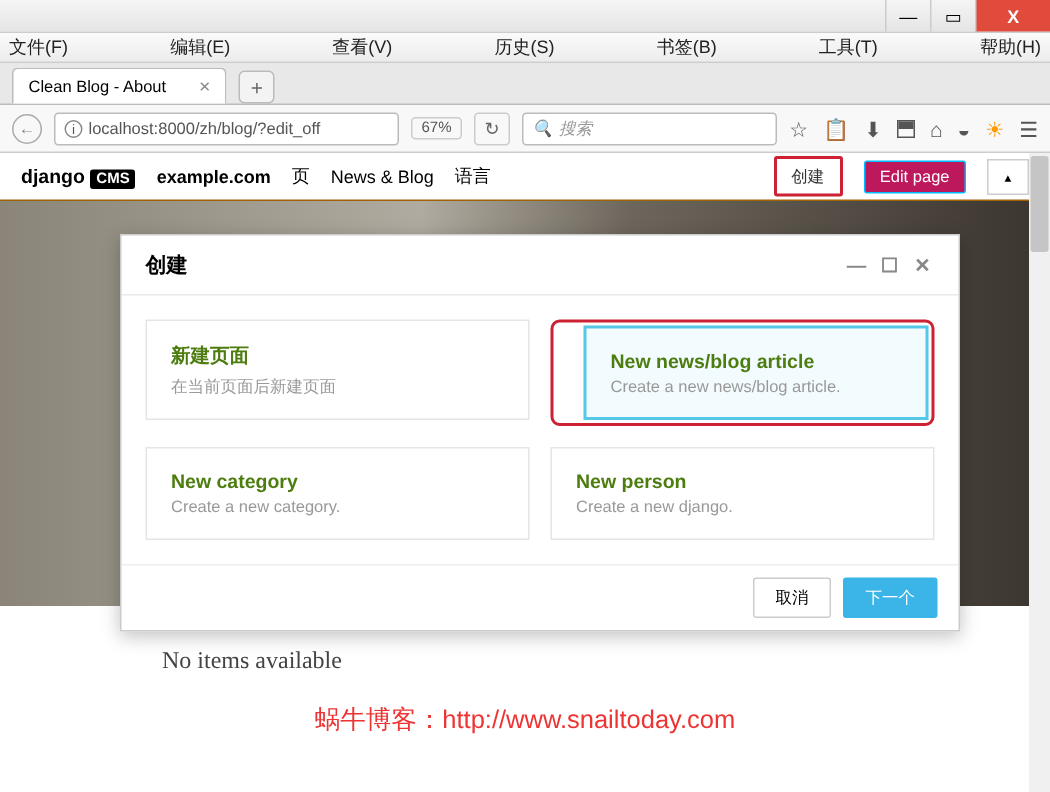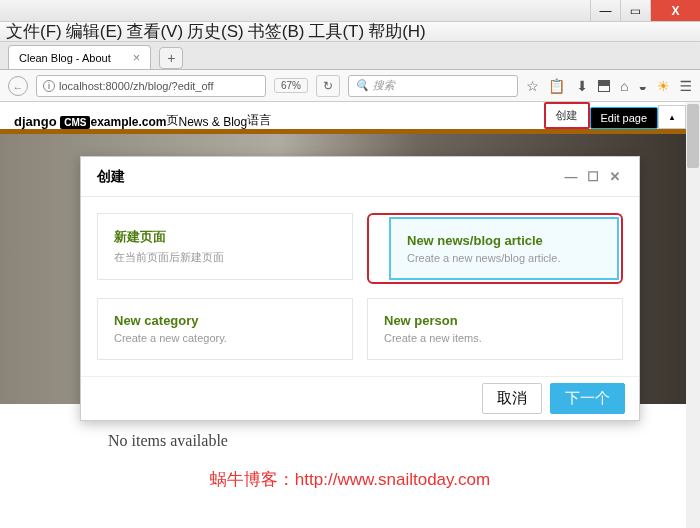--- a/index.html
+++ b/index.html
@@ -4,46 +4,46 @@
 <style>
 * { margin: 0; padding: 0; box-sizing: border-box; font-family: Arial, "Microsoft YaHei", sans-serif; }
 body { width: 700px; height: 528px; background: #fff; overflow: hidden; position: relative; }
 
 
 .titlebar { height: 22px; background: linear-gradient(#f5f5f5, #e5e5e5); border-bottom: 1px solid #ccc; display: flex; justify-content: flex-end; align-items: stretch; }
 .winbtn { width: 30px; display: flex; align-items: center; justify-content: center; font-size: 12px; border-left: 1px solid #ccc; }
 .winclose { width: 50px; background: #e04b3c; color: #fff; font-weight: bold; }
 
 
-.menubar { height: 20px; background: linear-gradient(#fafafa,#ececec); border-bottom: 1px solid #ccc; display: flex; align-items: center; padding: 0 6px; font-size: 17px; color: #222; gap: 4px; }
+.menubar { height: 20px; background: linear-gradient(#fafafa,#ececec); border-bottom: 1px solid #ccc; display: flex; align-items: center; padding: 0 6px; font-size: 12px; color: #222; gap: 4px; justify-content: space-between; }
 
 
 .tabbar { height: 28px; background: #e8e8e8; display: flex; align-items: flex-end; padding: 0 8px; border-bottom: 1px solid #bbb; }
 .tab { background: #fff; border: 1px solid #bbb; border-bottom: none; border-radius: 4px 4px 0 0; height: 24px; padding: 0 10px; display: flex; align-items: center; font-size: 11px; gap: 22px; }
 .tabx { color: #888; font-size: 13px; }
 .newtab { width: 24px; height: 22px; background: #f3f3f3; border: 1px solid #bbb; border-radius: 4px; margin-left: 8px; display: flex; align-items: center; justify-content: center; color: #666; font-size: 14px; }
 
 
 .urlbar { height: 32px; background: #f8f8f8; border-bottom: 1px solid #ccc; display: flex; align-items: center; padding: 0 8px; gap: 8px; }
 .navbtn { width: 20px; height: 20px; border: 1px solid #aaa; border-radius: 50%; display: flex; align-items: center; justify-content: center; font-size: 11px; color: #888; }
 .urlfield { flex: 0 0 230px; height: 22px; border: 1px solid #bbb; border-radius: 3px; display: flex; align-items: center; padding: 0 6px; font-size: 11px; color: #555; background: #fff; gap: 4px; }
 .zoom { font-size: 10px; color: #555; border: 1px solid #ccc; border-radius: 3px; padding: 1px 6px; }
 .reload { width: 24px; height: 22px; border: 1px solid #ccc; border-radius: 3px; display: flex; align-items: center; justify-content: center; font-size: 12px; color: #666; }
 .searchfield { flex: 1; height: 22px; border: 1px solid #bbb; border-radius: 3px; display: flex; align-items: center; padding: 0 6px; font-size: 11px; color: #999; background: #fff; gap: 4px; font-style: italic; }
 .tbicons { display: flex; gap: 10px; align-items: center; color: #555; font-size: 14px; }
 .tbicons span { cursor: pointer; }
 .tbicons .half { display:inline-block; width:12px; height:12px; background: linear-gradient(to bottom, #555 50%, transparent 50%); border:1px solid #555; }
 
 
-.cmsbar { height: 32px; background: #fff; border-bottom: 5px solid #a16207; display: flex; align-items: flex-end; padding: 0 14px; font-size: 12px; }
+.cmsbar { height: 32px; background: #fff; border-bottom: 1px solid #a16207; display: flex; align-items: center; padding: 0 14px; font-size: 12px; gap: 14px; }
 .cmslogo { font-weight: bold; font-size: 13px; }
 .cmslogo .badge { background: #000; color: #fff; padding: 1px 4px; border-radius: 2px; font-size: 10px; }
 .cmsbar .spacer { flex: 1; }
 .cmsbtn { border: 1px solid #ccc; padding: 4px 10px; font-size: 11px; border-radius: 2px; }
-.cmsbtn.primary { background: #000000; border-color: #0bf; color: #fff; }
+.cmsbtn.primary { background: #be185d; border-color: #0bf; color: #fff; }
 .cmsbtn.create { border: 2px solid #c23; color: #333; }
 .dropdown { border: 1px solid #ccc; width: 28px; height: 24px; display: flex; align-items: center; justify-content: center; font-size: 9px; }
 
 
 .hero { position: absolute; top: 134px; left: 0; right: 0; height: 270px; background: linear-gradient(to right, #8a8578 0%, #b0aba0 40%, #6d665c 60%, #3a342e 100%); filter: blur(0.3px); }
 .noitems { position: absolute; top: 432px; left: 108px; font-family: Georgia, serif; font-size: 16px; color: #444; }
 .watermark { position: absolute; top: 468px; left: 0; right: 0; text-align: center; font-size: 17px; color: #e33; font-family: 'SimSun', serif; }
 .watermark a { color: #e33; text-decoration: none; }
 .scrollrail { position: absolute; right: 0; top: 102px; width: 14px; bottom: 0; background: #f0f0f0; }
 .scrollthumb { position: absolute; right: 1px; top: 104px; width: 12px; height: 64px; background: #c5c5c5; border-radius: 2px; }
@@ -51,21 +51,21 @@
 .modalhead { height: 40px; display: flex; align-items: center; padding: 0 16px; border-bottom: 1px solid #e8e8e8; font-size: 14px; font-weight: bold; }
 .modalhead .sp { flex:1; }
 .modalhead .wicon { width:16px; height:16px; margin-left: 6px; color:#888; font-size:13px; display:flex; align-items:center; justify-content:center; }
 .modalbody { padding: 16px; display: grid; grid-template-columns: 1fr 1fr; gap: 14px; }
 .card { border: 1px solid #e5e5e5; padding: 14px 16px; cursor: pointer; min-height: 62px; }
 .card.selected { border: 2px solid #55c8e8; background: #f2fbfe; margin-left: 18px; }
 .cardwrap.highlight { border: 2px solid #c23; border-radius: 6px; padding: 2px; }
 .card h4 { font-size: 13px; color: #4d7c0f; margin-bottom: 4px; font-weight: bold; }
 .card p { font-size: 11px; color: #999; }
 .modalfoot { height: 44px; display: flex; align-items: center; justify-content: flex-end; padding: 0 14px; gap: 8px; border-top: 1px solid #eee; }
-.mbtn { padding: 5px 14px; font-size: 15px; border: 1px solid #ccc; border-radius: 2px; background:#fff; }
+.mbtn { padding: 5px 14px; font-size: 11px; border: 1px solid #ccc; border-radius: 2px; background:#fff; }
 .mbtn.primary { background: #3bb4e8; border-color:#3bb4e8; color:#fff; }
 </style>
 </head>
 <body>
 
 <div class="titlebar">
   <div class="winbtn">—</div>
   <div class="winbtn">▭</div>
   <div class="winbtn winclose">X</div>
 </div>
@@ -157,21 +157,21 @@
     </div>
     <div>
       <div class="card">
         <h4>New category</h4>
         <p>Create a new category.</p>
       </div>
     </div>
     <div>
       <div class="card">
         <h4>New person</h4>
-        <p>Create a new items.</p>
+        <p>Create a new django.</p>
       </div>
     </div>
   </div>
   <div class="modalfoot">
     <button class="mbtn">取消</button>
     <button class="mbtn primary">下一个</button>
   </div>
 </div>
 
 </body></html>

